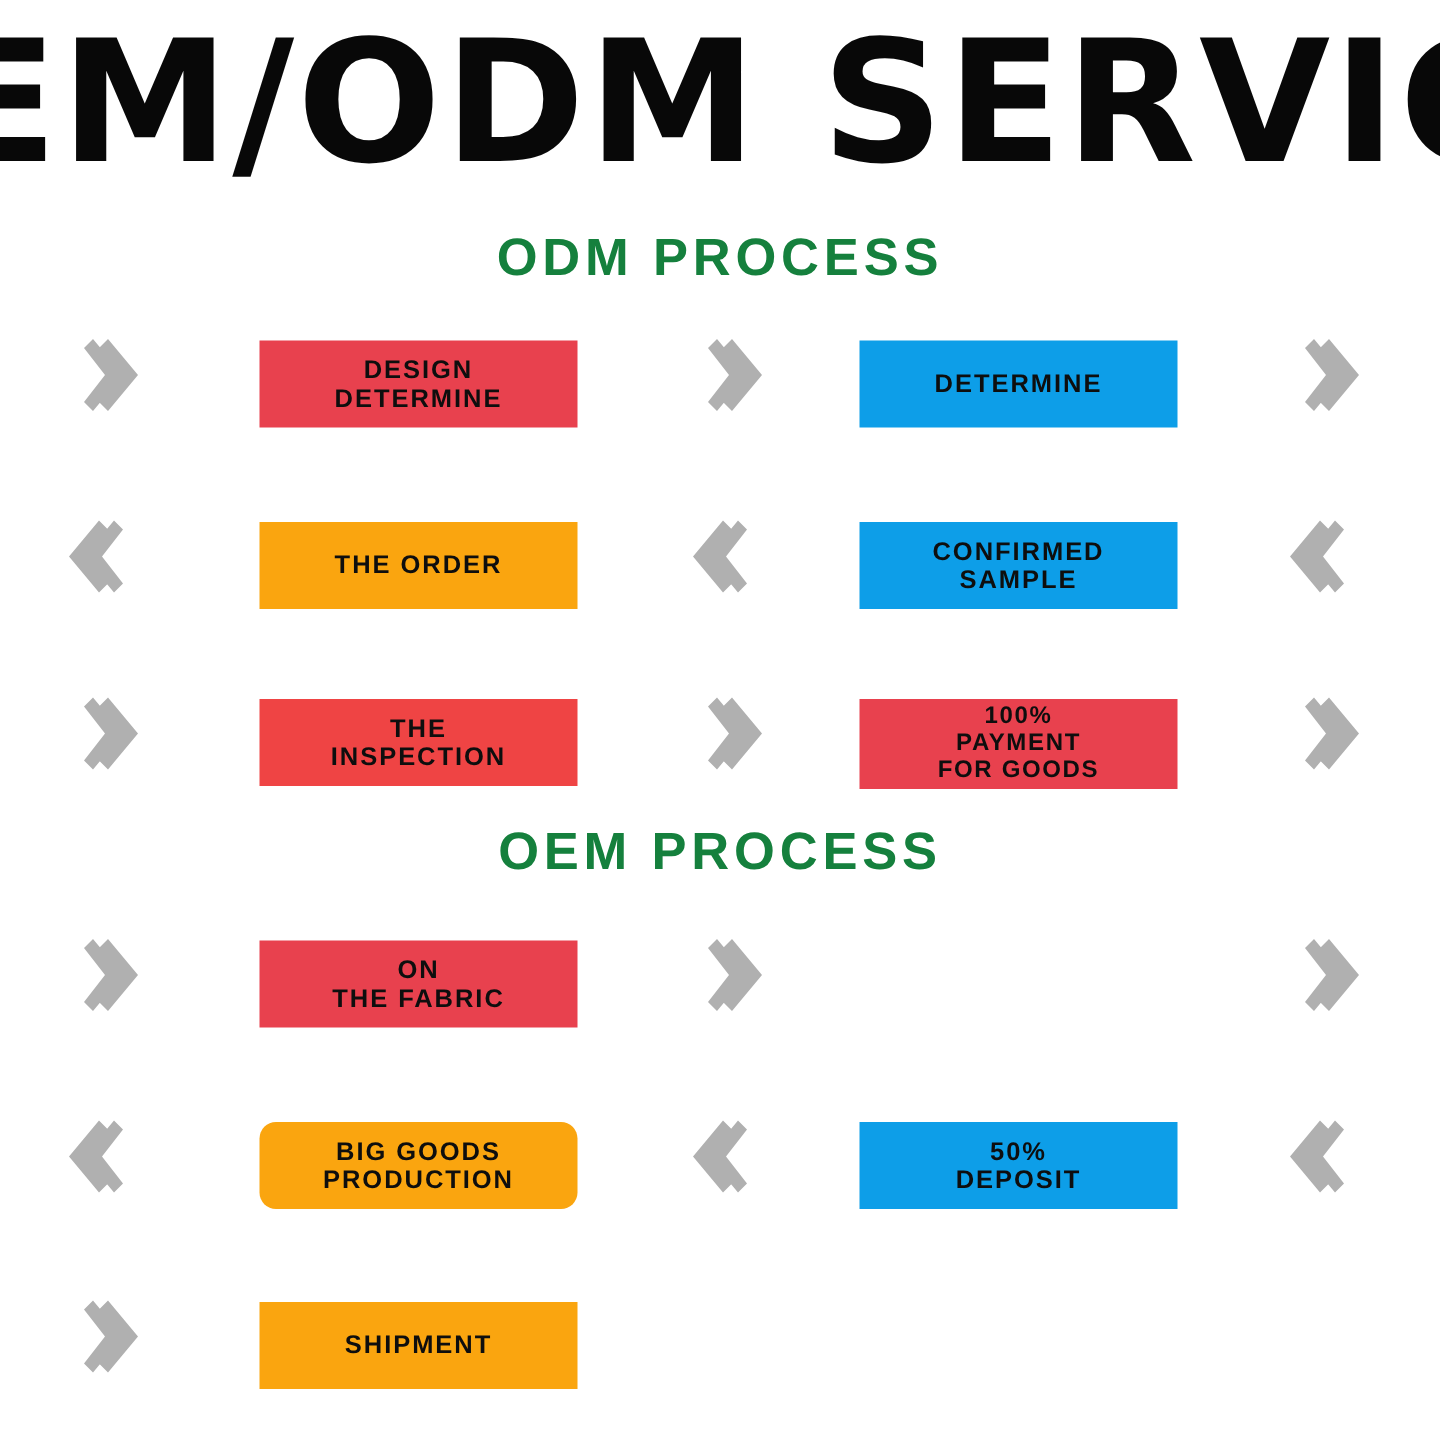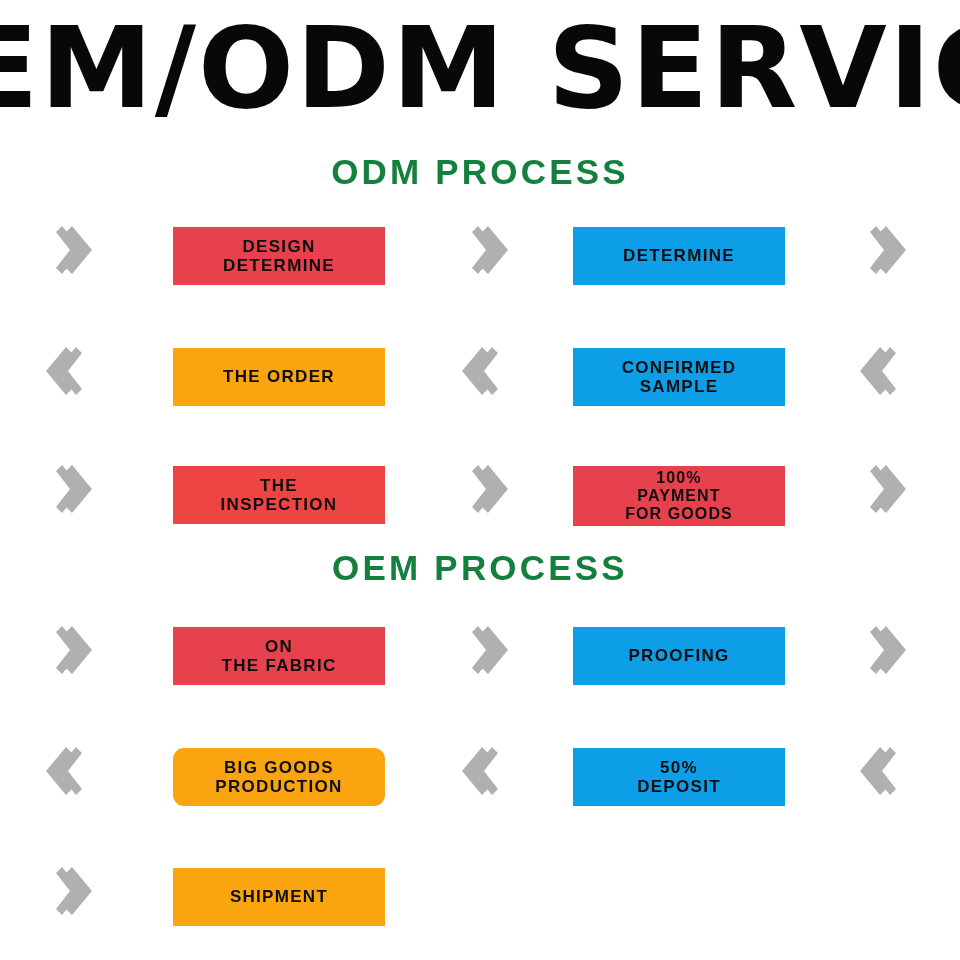--- a/index.html
+++ b/index.html
@@ -221,25 +221,20 @@
           <svg viewBox="0 0 46 80">
             <path d="M10 22 L16 16 L36 40 L16 64 L10 58 L24 40 Z M20 22 L26 16 L46 40 L26 64 L20 58 L34 40 Z" fill="#B0B0B0"></path>
           </svg>
         </div>
         <div class="box box-col-1" style="background: rgb(232, 65, 78);">
           <div class="lines">
             <span>ON</span>
             <span>THE FABRIC</span>
           </div>
         </div>
-        <div class="box box-col-2" style="background: rgb(13, 158, 232);">
-          <div class="lines">
-            <span>PROOFING</span>
-          </div>
-        </div>
       </div>
       <div class="row" style="top: 731px;">
         <div class="arrow arrow-col-1">
           <svg viewBox="0 0 46 80">
             <path d="M36 22 L30 16 L10 40 L30 64 L36 58 L22 40 Z M26 22 L20 16 L0 40 L20 64 L26 58 L12 40 Z" fill="#B0B0B0"></path>
           </svg>
         </div>
         <div class="arrow arrow-col-2">
           <svg viewBox="0 0 46 80">
             <path d="M36 22 L30 16 L10 40 L30 64 L36 58 L22 40 Z M26 22 L20 16 L0 40 L20 64 L26 58 L12 40 Z" fill="#B0B0B0"></path>

